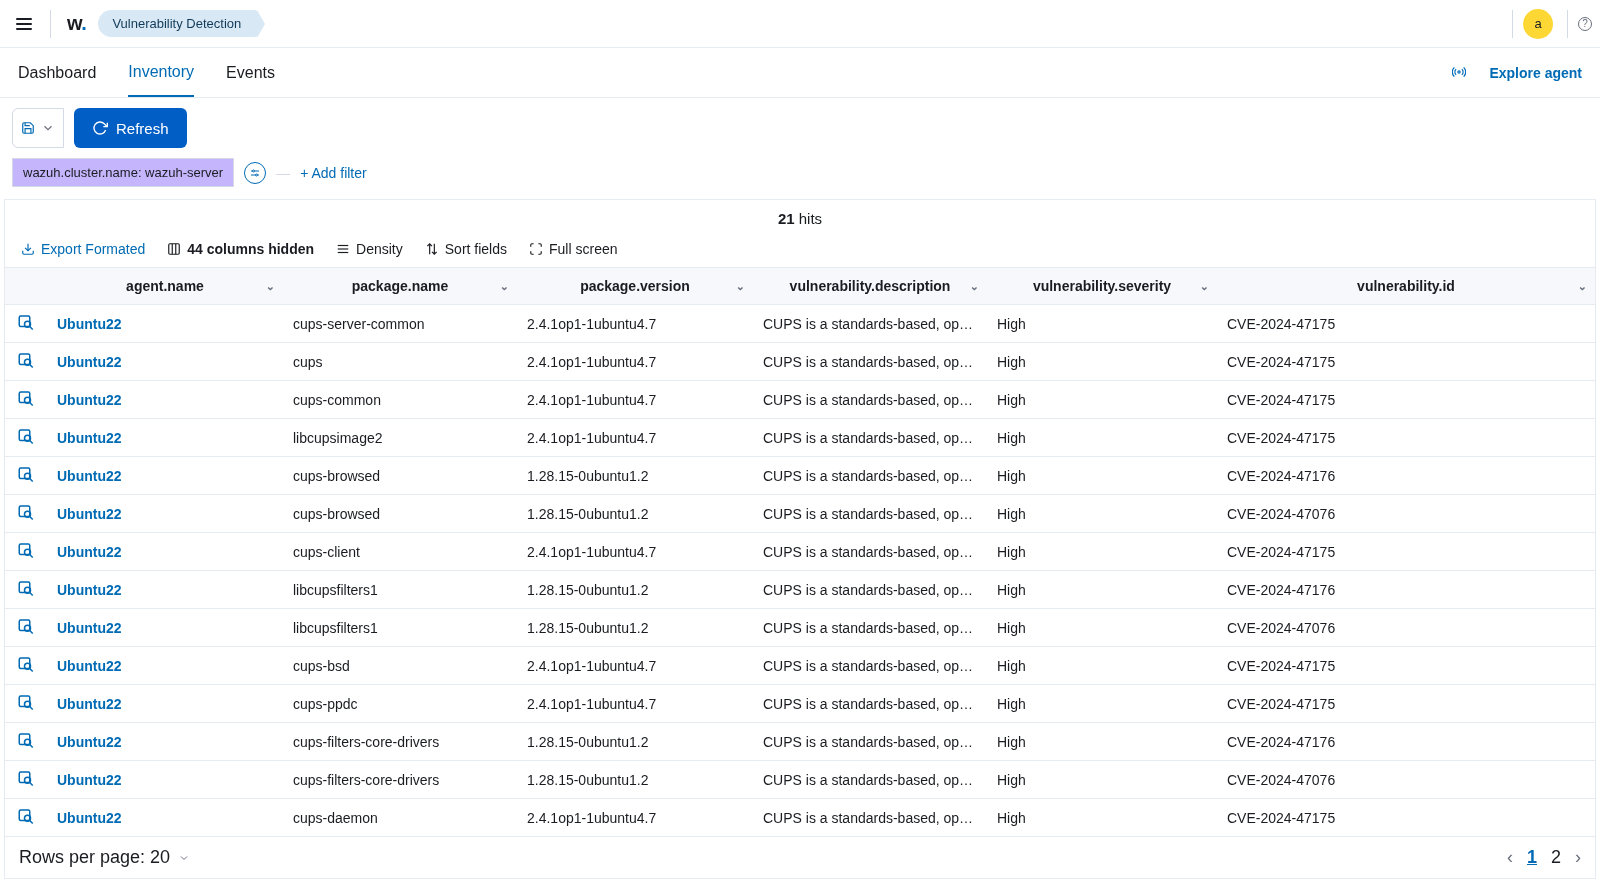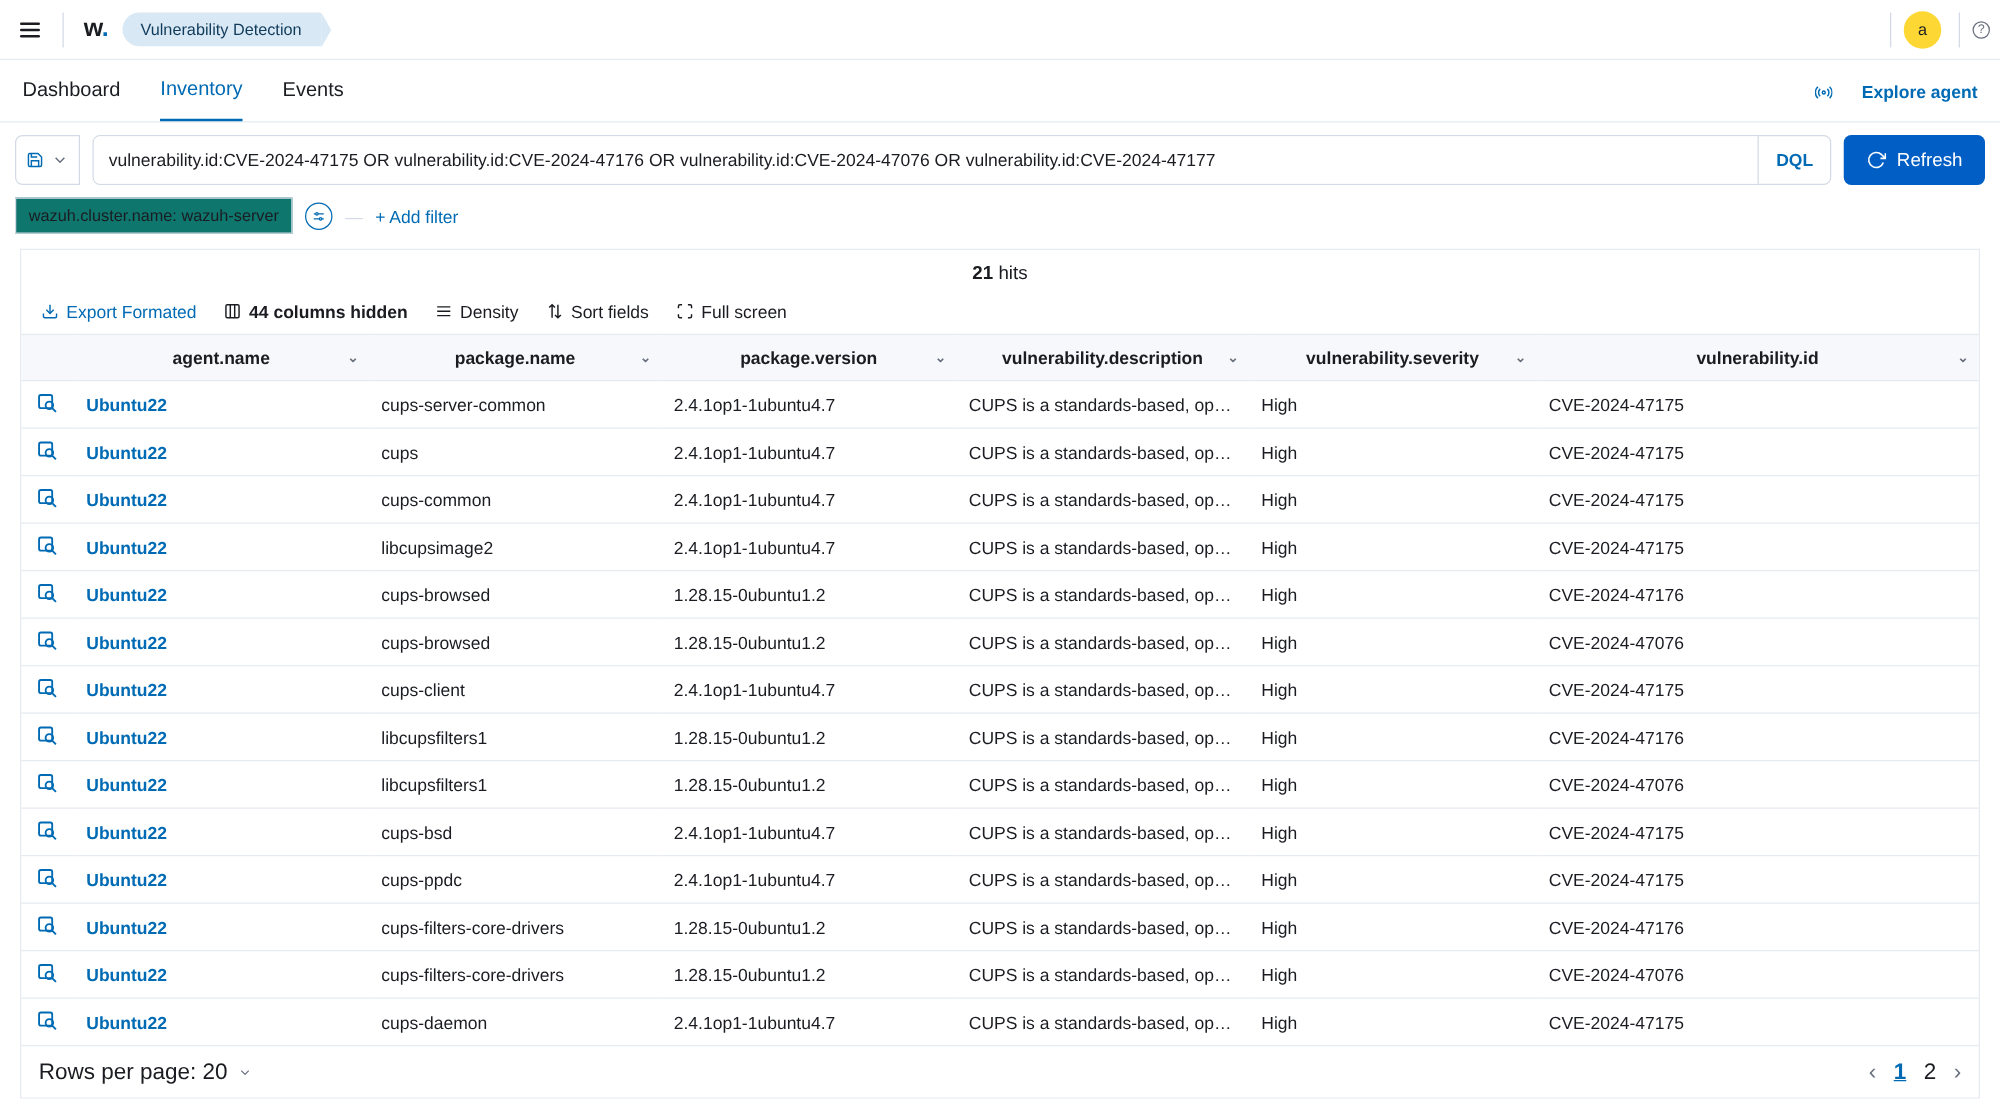--- a/index.html
+++ b/index.html
@@ -26,34 +26,34 @@
   .logo{font-weight:700;font-size:20px;letter-spacing:-.5px;margin:0 6px}
   .logo .dot{color:var(--primary)}
   .crumb-pill{background:var(--badge-bg);border-radius:16px 2px 2px 16px;padding:6px 16px 6px 14px;font-size:13px;color:#0f3a5a;position:relative}
   .crumb-pill::after{content:"";position:absolute;right:-8px;top:50%;transform:translateY(-50%);border-left:8px solid var(--badge-bg);border-top:14px solid transparent;border-bottom:14px solid transparent}
   .spacer{flex:1}
   .avatar{width:30px;height:30px;border-radius:50%;background:var(--avatar);display:flex;align-items:center;justify-content:center;font-size:13px;margin-right:4px;cursor:pointer}
   .help{width:14px;height:14px;border:1.2px solid #69707d;border-radius:50%;display:flex;align-items:center;justify-content:center;font-size:10px;color:#69707d;cursor:pointer}
   .tabbar{display:flex;align-items:center;padding:0 18px;border-bottom:1px solid var(--border-light);height:50px;gap:32px}
   .tab{padding:14px 0;color:var(--text);cursor:pointer;font-size:16px}
   .tab.active{color:var(--primary);border-bottom:2px solid var(--primary);margin-bottom:-1px}
-  .explore{color:var(--primary);font-weight:600;display:flex;align-items:flex-end;gap:23px;cursor:pointer}
+  .explore{color:var(--primary);font-weight:600;display:flex;align-items:flex-start;gap:23px;cursor:pointer}
   .ring{width:14px;height:14px;display:inline-flex}
   .searchrow{display:flex;gap:10px;padding:10px 12px 10px 12px;align-items:stretch}
   .search-pre{display:flex;align-items:center;gap:6px;border:1px solid var(--border);border-radius:6px 0 0 6px;padding:0 8px;cursor:pointer}
   .search-pre svg{width:14px;height:14px}
   .search-wrap{flex:1;display:flex;border:1px solid var(--border);border-radius:6px;align-items:center;padding:0;overflow:hidden}
   .search-input{flex:1;border:none;outline:none;height:38px;padding:0 12px;font-size:14px;color:var(--text)}
   .dql{padding:0 14px;color:var(--primary);font-weight:600;border-left:1px solid var(--border);height:38px;display:flex;align-items:center;cursor:pointer}
   .refresh{background:var(--refresh);color:#fff;border:none;border-radius:6px;padding:0 18px;height:40px;font-size:15px;font-weight:500;display:flex;align-items:center;gap:8px;cursor:pointer}
   .filterrow{display:flex;align-items:center;gap:10px;padding:0 12px 12px}
-  .chip{border:1px solid var(--border);border-radius:0;padding:6px 10px;font-size:13px;background:#0f766e}
+  .chip{border:1px solid var(--border);border-radius:0;padding:6px 10px;font-size:13px;background:#c4b5fd}
   .circle-icon{width:22px;height:22px;border:1px solid var(--primary);border-radius:50%;display:flex;align-items:center;justify-content:center;color:var(--primary);cursor:pointer;font-size:12px}
   .addfilter{color:var(--primary);cursor:pointer;font-size:14px}
-  .panel{margin:0 16px;border:1px solid var(--border-light)}
+  .panel{margin:0 4px;border:1px solid var(--border-light)}
   .hits{text-align:center;padding:10px 0;font-size:15px}
   .hits b{font-weight:700}
   .toolbar{display:flex;gap:22px;padding:4px 16px 10px}
   .tool{display:flex;align-items:center;gap:6px;font-size:14px;color:var(--text);cursor:pointer}
   .tool.link{color:var(--primary)}
   .tool svg{width:14px;height:14px}
   table{width:100%;border-collapse:collapse;table-layout:fixed}
   thead th{background:var(--bg-subtle);font-weight:700;text-align:center;padding:10px 10px;border-top:1px solid var(--border-light);border-bottom:1px solid var(--border-light);font-size:14px;position:relative}
   thead th .sort{position:absolute;right:8px;top:50%;transform:translateY(-50%);color:var(--muted);font-size:11px}
   tbody td{padding:8px 10px;border-bottom:1px solid var(--border-light);font-size:14px;overflow:hidden;text-overflow:ellipsis;white-space:nowrap}
@@ -109,24 +109,20 @@
   <div class="search-pre">
     <svg viewBox="0 0 24 24" fill="none" stroke="#006bb4" stroke-width="2">
         <path d="M19 21H5a2 2 0 0 1-2-2V5a2 2 0 0 1 2-2h11l5 5v11a2 2 0 0 1-2 2z"></path>
         <polyline points="17 21 17 13 7 13 7 21"></polyline>
         <polyline points="7 3 7 8 15 8"></polyline>
       </svg>
     <svg viewBox="0 0 24 24" width="10" height="10" fill="none" stroke="#69707d" stroke-width="2">
         <polyline points="6 9 12 15 18 9"></polyline>
       </svg>
   </div>
-  <div class="search-wrap">
-    <input class="search-input" value="vulnerability.id:CVE-2024-47175 OR vulnerability.id:CVE-2024-47176 OR vulnerability.id:CVE-2024-47076 OR vulnerability.id:CVE-2024-47177" style="">
-    <div class="dql">DQL</div>
-  </div>
   <button class="refresh">
     <svg width="16" height="16" viewBox="0 0 24 24" fill="none" stroke="white" stroke-width="2">
         <polyline points="23 4 23 10 17 10"></polyline>
         <path d="M20.49 15a9 9 0 1 1-2.12-9.36L23 10"></path>
       </svg>
     <span>Refresh</span>
   </button>
 </div>
 
 <div class="filterrow">

